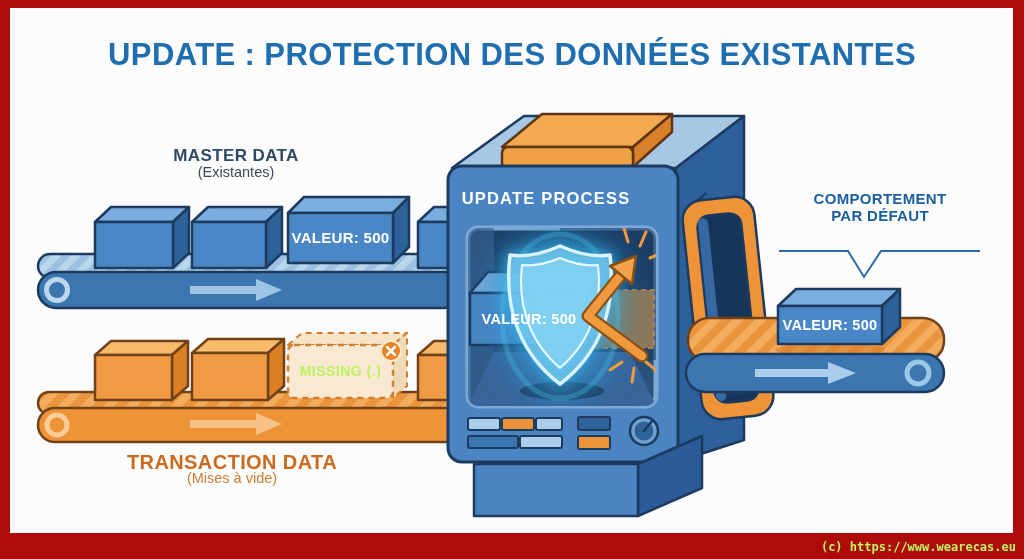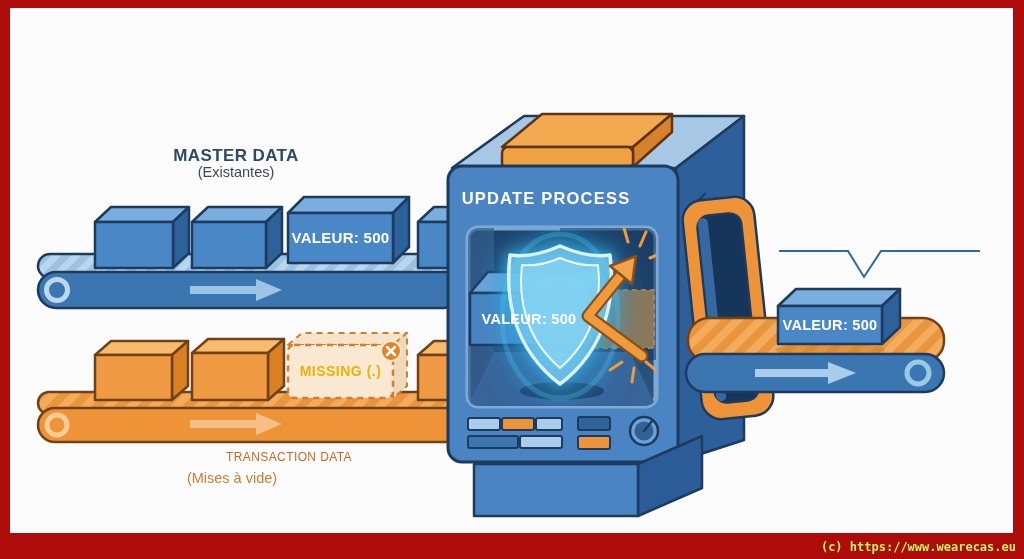--- a/index.html
+++ b/index.html
@@ -24,23 +24,23 @@
   .master-sub{left:116px;top:164px;width:240px;text-align:center;
     font-size:14.5px;color:#3e4856;}
   .flexbox{display:flex;align-items:center;justify-content:center;text-align:center;}
   .valeur-belt{left:288px;top:213px;width:105px;height:50px;
     font-size:15px;font-weight:800;color:#fff;letter-spacing:.3px;}
   .update-process{left:448px;top:189px;width:196px;text-align:center;
     font-size:16.5px;font-weight:800;color:#fff;letter-spacing:1.2px;}
   .valeur-machine{left:470px;top:293px;width:118px;height:52px;
     font-size:14.5px;font-weight:800;color:#fff;letter-spacing:.3px;}
   .missing{left:288px;top:345px;width:105px;height:53px;
-    font-size:14px;font-weight:800;color:#eab308;letter-spacing:.5px;}
-  .transaction-label{left:112px;top:451px;width:240px;text-align:right;
-    font-size:12px;font-weight:400;color:var(--transaction-orange,#c96a1f);letter-spacing:.4px;}
+    font-size:14px;font-weight:800;color:#bef264;letter-spacing:.5px;}
+  .transaction-label{left:112px;top:451px;width:240px;text-align:center;
+    font-size:20px;font-weight:700;color:var(--transaction-orange,#c96a1f);letter-spacing:.4px;}
   .transaction-sub{left:112px;top:470px;width:240px;text-align:center;
     font-size:14.5px;color:#cd7d33;}
   .comportement{left:770px;top:191px;width:220px;text-align:center;white-space:pre-line;
     font-size:15px;font-weight:800;color:var(--callout-blue,#1b5e9e);letter-spacing:.3px;}
   .comportement-sub{left:762px;top:228px;width:236px;text-align:center;
     font-size:14px;color:#2a6aa5;}
   .valeur-out{left:778px;top:306px;width:104px;height:38px;
     font-size:14.5px;font-weight:800;color:#fff;letter-spacing:.3px;}
   .copyright{
     position:absolute;right:8px;bottom:5px;
@@ -218,28 +218,31 @@
       <g stroke="#1d3a5f" stroke-width="2.5">
         <polygon points="778,306 796,289 900,289 882,306" fill="#79aede"></polygon>
         <polygon points="882,344 882,306 900,289 900,327" fill="#2d6199"></polygon>
         <rect x="778" y="306" width="104" height="38" fill="#4a87c6"></rect>
       </g>
     </g>
 
     <path d="M779 251 H848 L864 277 L881 251 H980" fill="none" stroke="#2a6aa5" stroke-width="2"></path>
   </svg>
 
+  <div class="lbl title">UPDATE : PROTECTION DES DONNÉES EXISTANTES</div>
 
   <div class="lbl master-label">MASTER DATA</div>
   <div class="lbl master-sub">(Existantes)</div>
   <div class="lbl valeur-belt flexbox">VALEUR: 500</div>
 
   <div class="lbl update-process">UPDATE PROCESS</div>
   <div class="lbl valeur-machine flexbox">VALEUR: 500</div>
 
   <div class="lbl missing flexbox">MISSING (.)</div>
   <div class="lbl transaction-label">TRANSACTION DATA</div>
   <div class="lbl transaction-sub">(Mises à vide)</div>
 
+  <div class="lbl comportement">COMPORTEMENT
+PAR DÉFAUT</div>
   <div class="lbl valeur-out flexbox">VALEUR: 500</div>
 
   <div class="copyright">(c) https://www.wearecas.eu</div>
 </div>
 
 </body></html>

